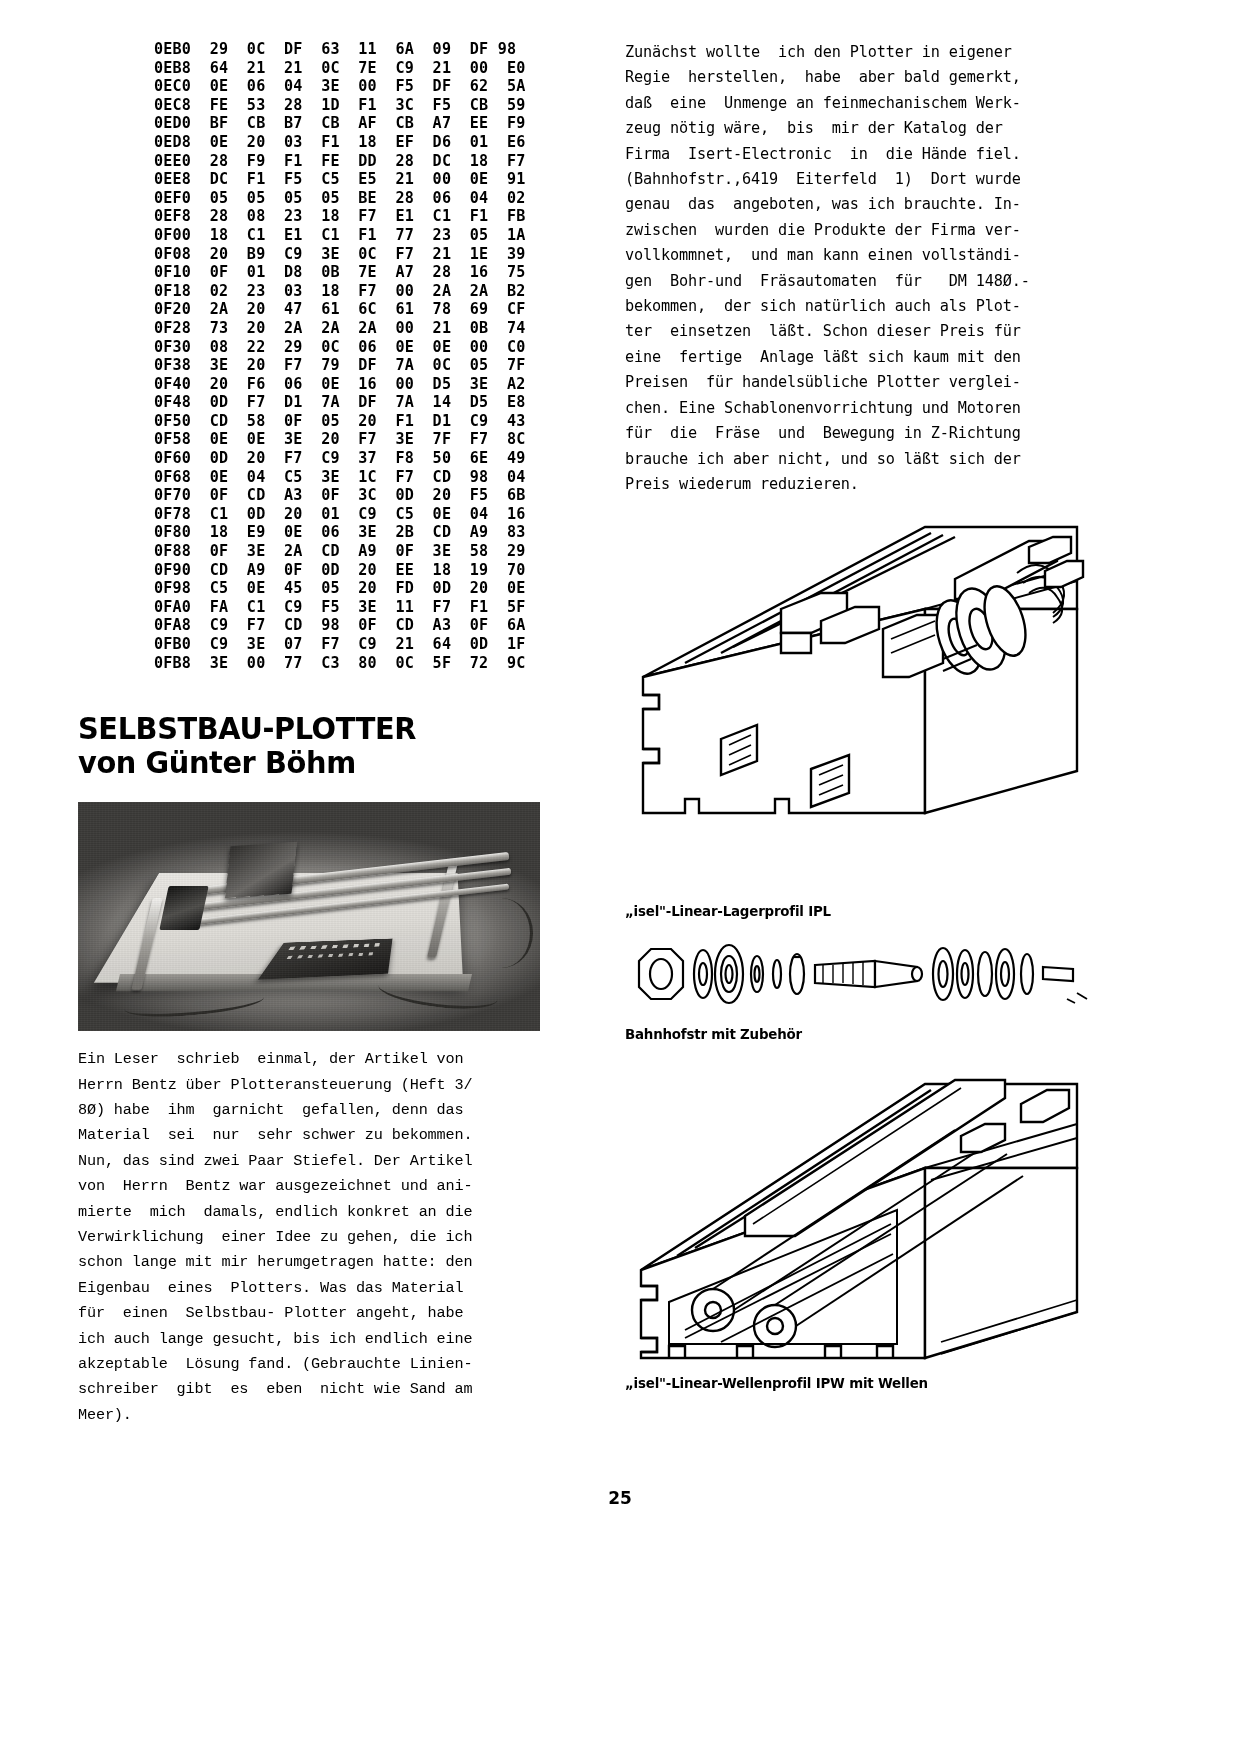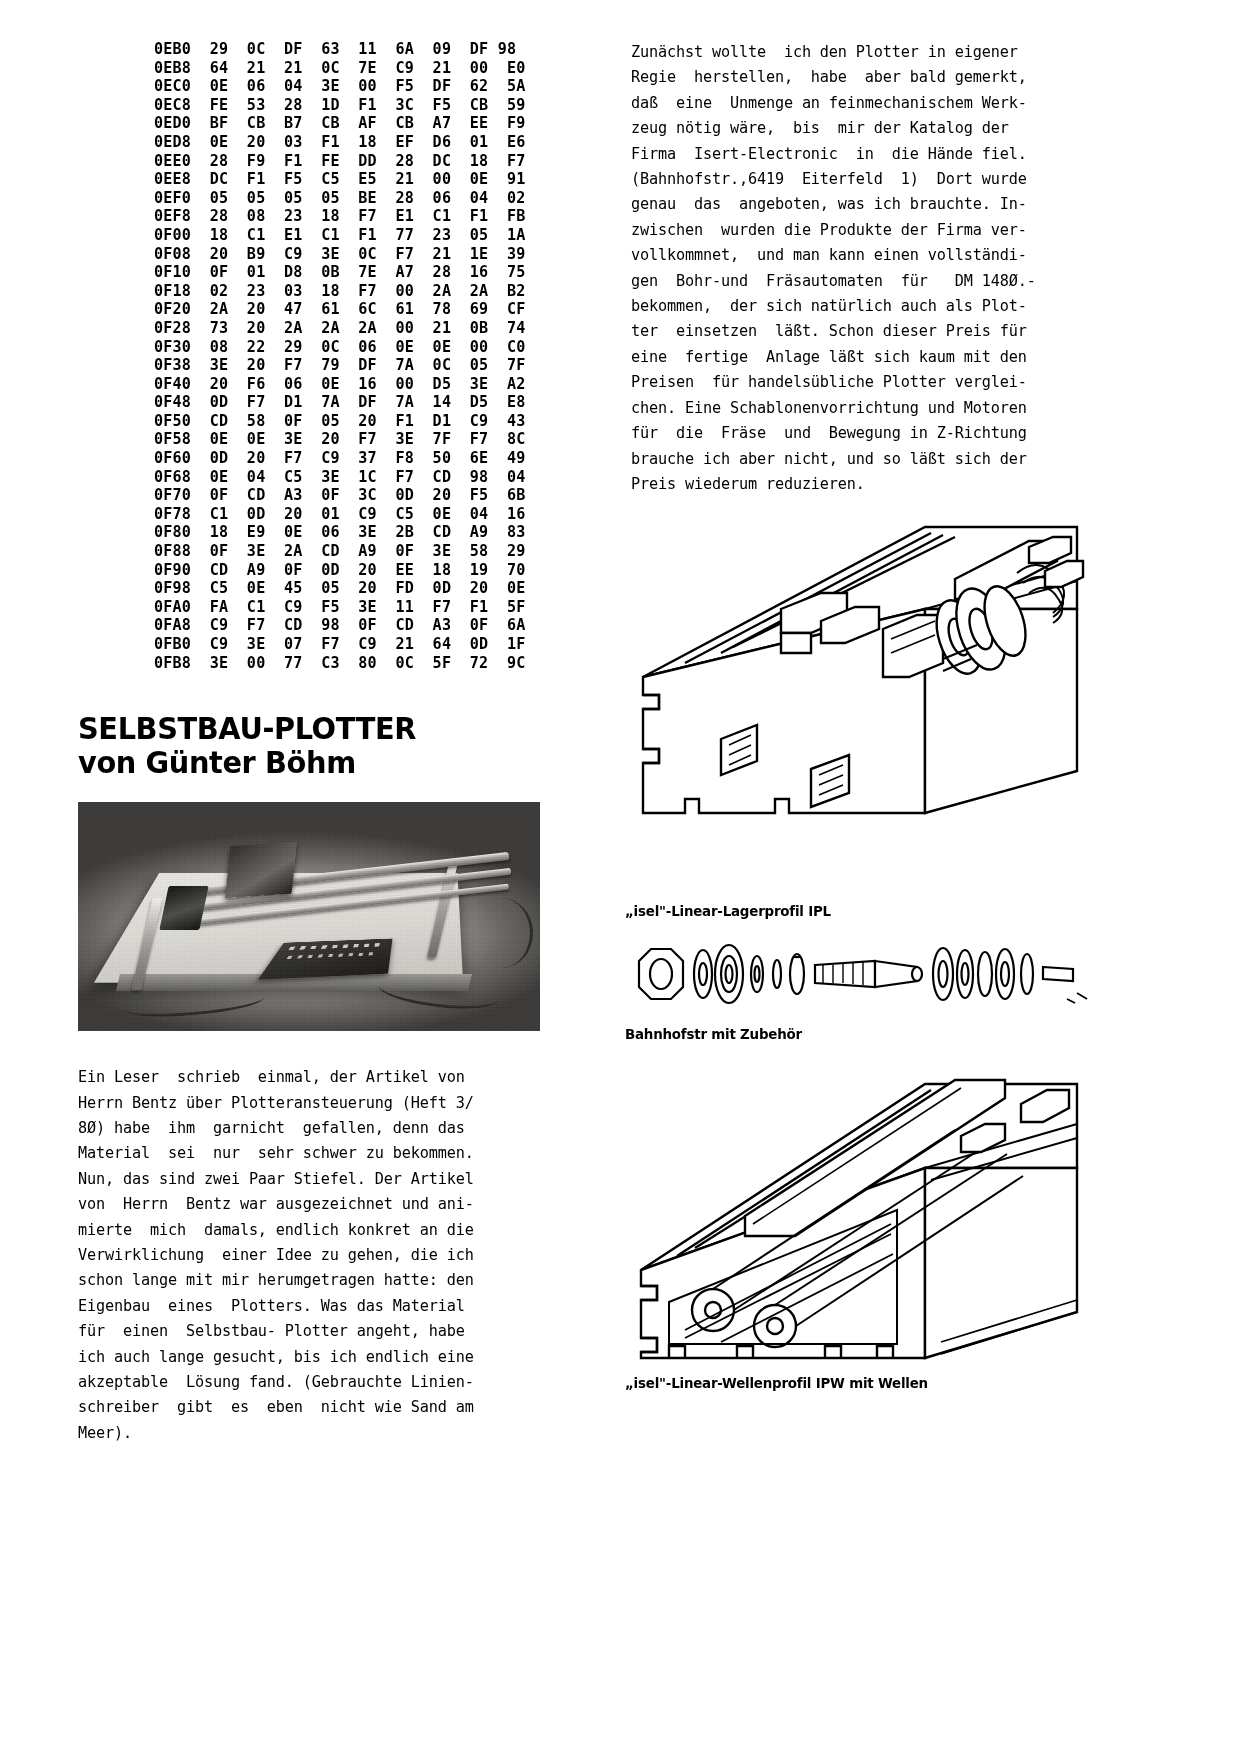--- a/index.html
+++ b/index.html
@@ -96,25 +96,25 @@
   .ph-cable.c3{left:392px;top:96px;width:60px;height:70px;border-bottom:none;border-right:3px solid #2a2926;}
 
   
   .typewriter{
     font-family:"DejaVu Sans Mono","Liberation Mono",monospace;
     font-size:15.2px;
     line-height:25.4px;
     letter-spacing:-0.15px;
     white-space:pre-wrap;
   }
-  #left-body{margin-top:34px;width:470px;}
+  #left-body{margin-top:16px;width:470px;font-family:Liberation Mono, monospace;}
 
   
   #right-column{position:absolute;left:625px;top:40px;width:470px;}
-  #right-body{width:468px;margin-left:6px;}
+  #right-body{width:468px;}
 
   .fig{margin-top:16px;}
   .fig-caption{
     font-family:"DejaVu Sans","Liberation Sans",sans-serif;
     font-size:13.4px;font-weight:bold;letter-spacing:-0.2px;
     margin-top:6px;
   }
   .fig-art{position:relative;width:100%;}
 
   svg{display:block;}
@@ -364,13 +364,14 @@
 
             <path d="M316 296 L452 254" fill="none" stroke-width="1.8"></path>
             <path d="M316 284 L452 242" fill="none" stroke-width="1.8"></path>
           </g>
         </svg>
       </div>
       <div class="fig-caption">„isel"-Linear-Wellenprofil IPW mit Wellen</div>
     </div>
   </div>
 
+  <div id="page-number">25</div>
 </div>
 
 </body></html>

